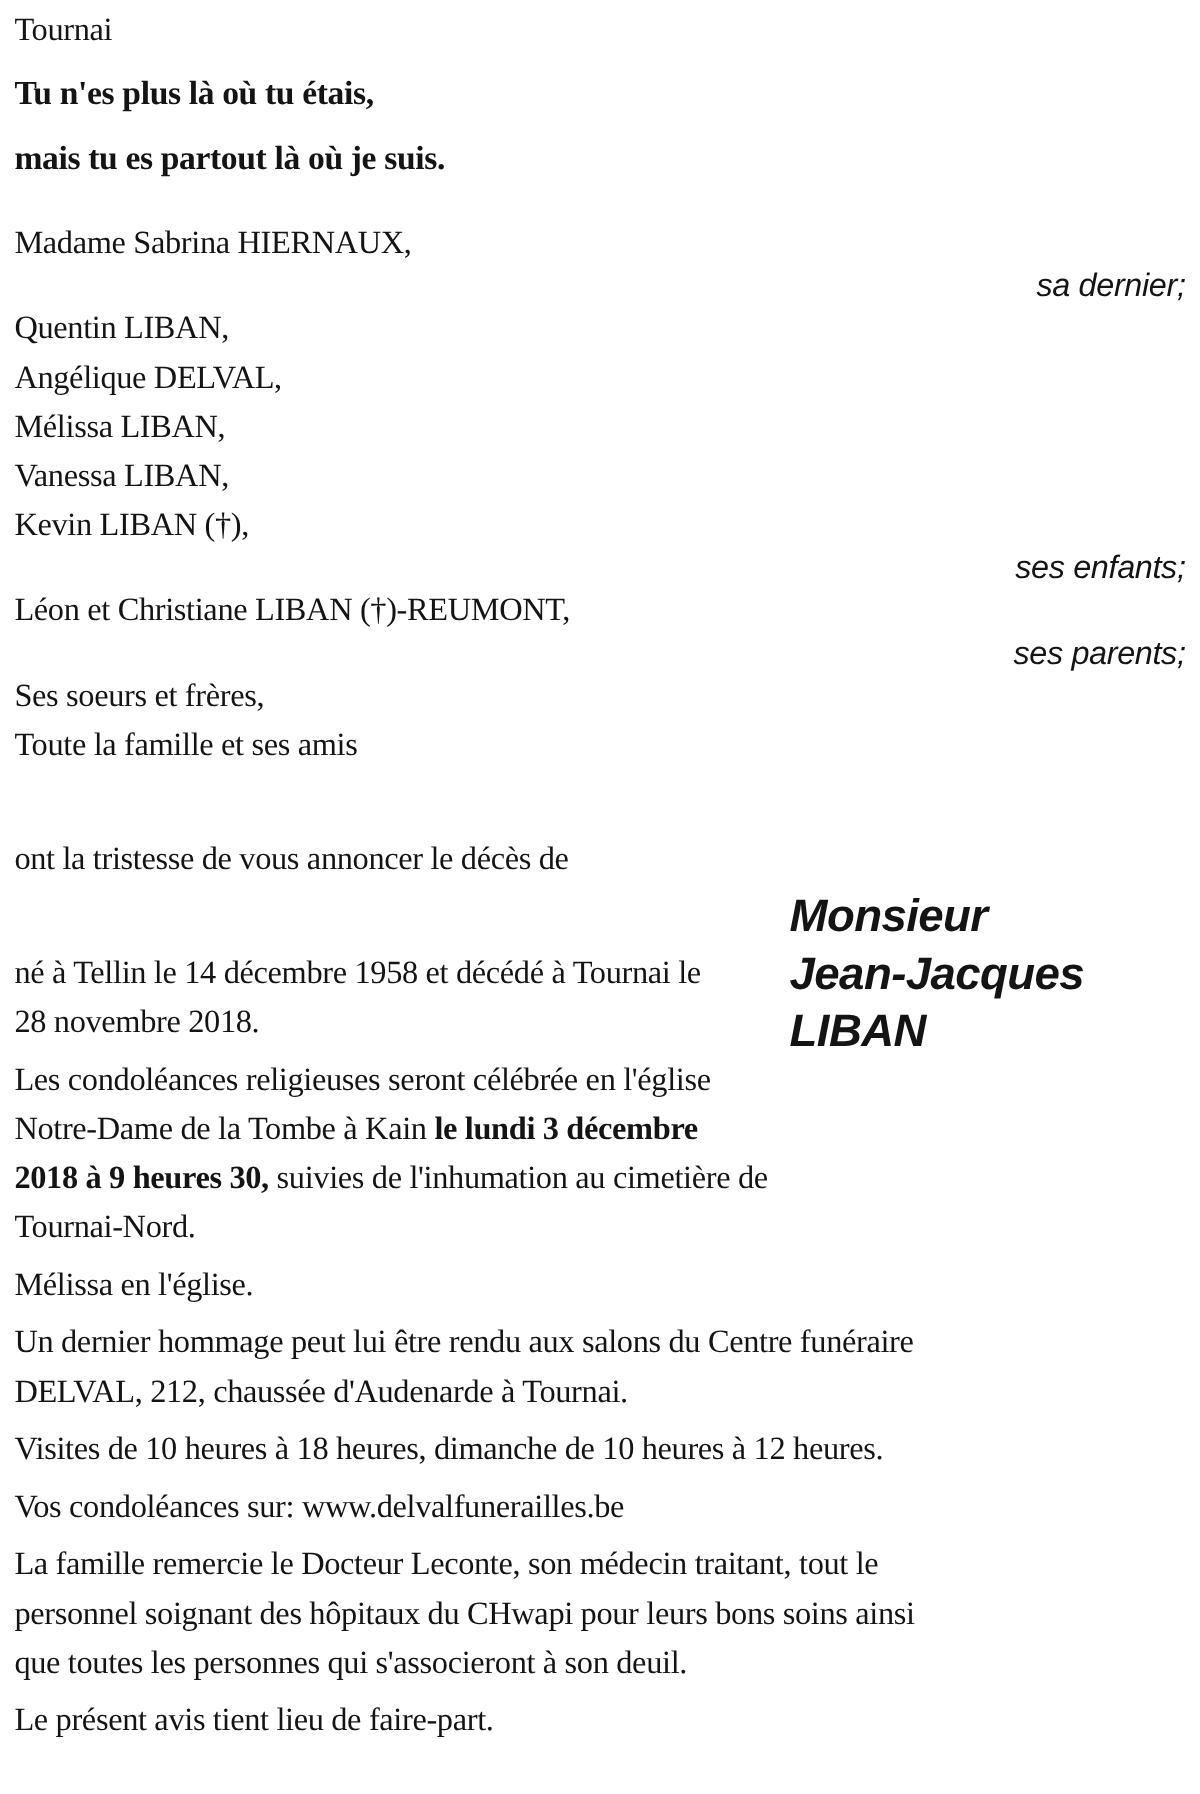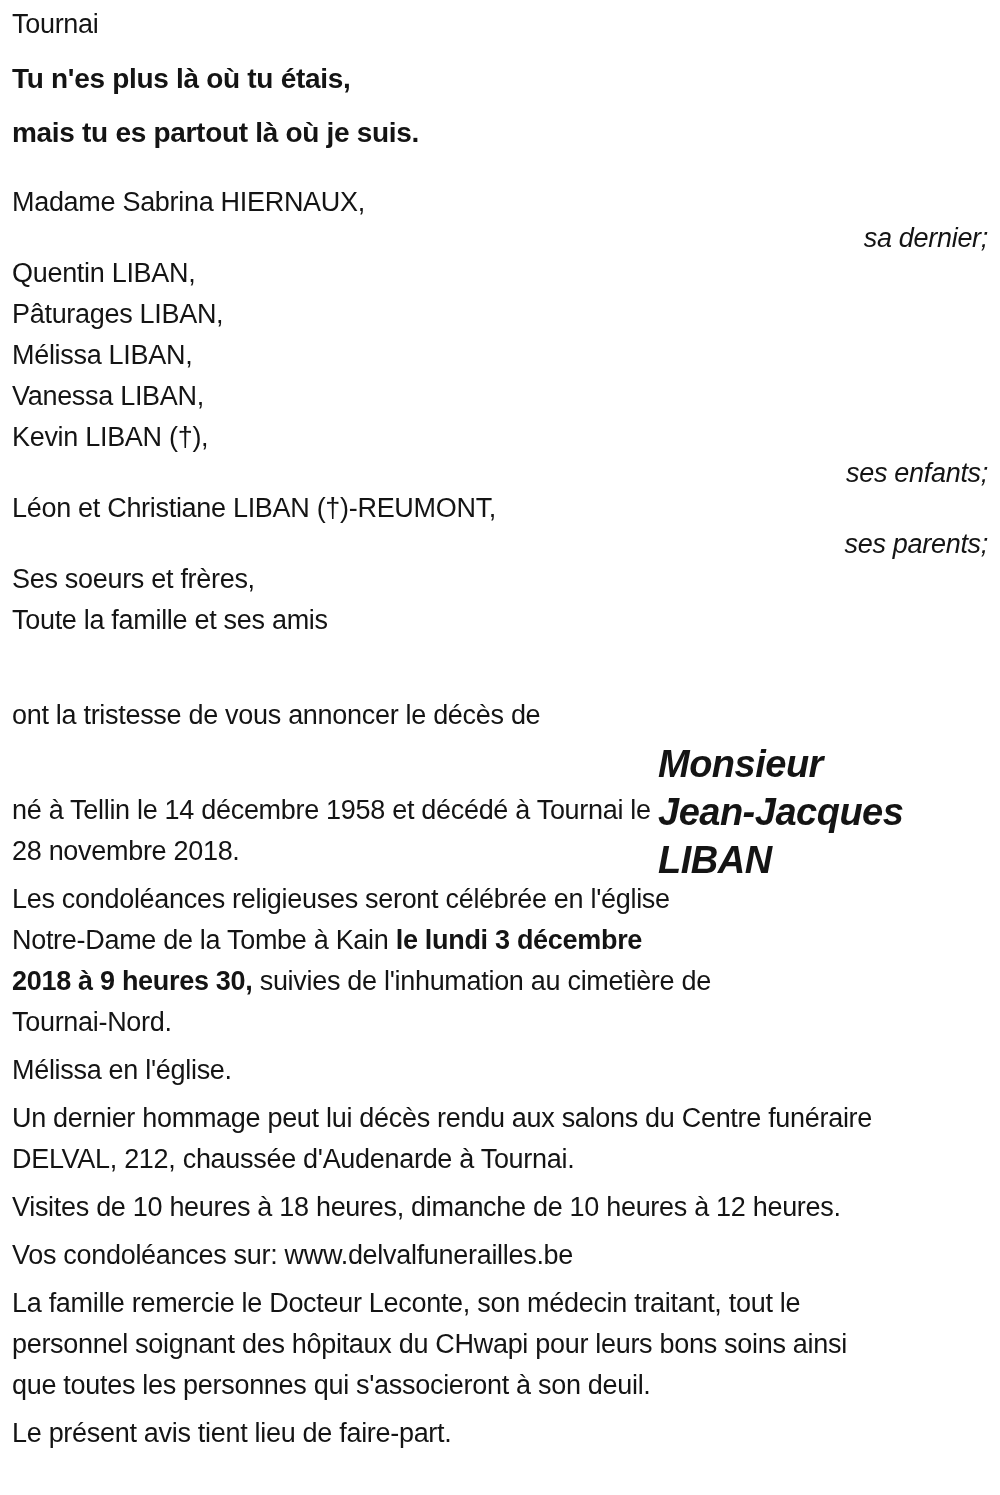--- a/index.html
+++ b/index.html
@@ -16,20 +16,21 @@
     background: #ffffff;
     color: #141414;
     font-family: "Liberation Sans", "DejaVu Sans", sans-serif;
     letter-spacing: -0.3px;
     overflow: hidden;
   }
   .line {
     font-size: 27px;
     line-height: 41px;
     white-space: nowrap;
+    font-family: Liberation Serif, serif;
   }
   .epitaph .line {
     font-weight: 700;
     font-size: 28px;
     line-height: 54px;
   }
   .relation {
     font-size: 27px;
     line-height: 30px;
     font-style: italic;
@@ -66,21 +67,21 @@
     <div class="line">mais tu es partout là où je suis.</div>
   </div>
 
   <div class="mt-m">
     <div class="line">Madame Sabrina HIERNAUX,</div>
     <div class="relation">sa dernier;</div>
   </div>
 
   <div>
     <div class="line">Quentin LIBAN,</div>
-    <div class="line">Pâturages LIBAN,</div>
+    <div class="line">Angélique DELVAL,</div>
     <div class="line">Mélissa LIBAN,</div>
     <div class="line">Vanessa LIBAN,</div>
     <div class="line">Kevin LIBAN (†),</div>
     <div class="relation">ses enfants;</div>
   </div>
 
   <div>
     <div class="line">Léon et Christiane LIBAN (†)-REUMONT,</div>
     <div class="relation">ses parents;</div>
   </div>
@@ -106,21 +107,21 @@
   <div class="mt-s">
     <div class="line">Les condoléances religieuses seront célébrée en l'église</div>
     <div class="line"><span>Notre-Dame de la Tombe à Kain </span><span class="bold">le lundi 3 décembre</span></div>
     <div class="line"><span class="bold">2018 à 9 heures 30,</span><span> suivies de l'inhumation au cimetière de</span></div>
     <div class="line">Tournai-Nord.</div>
   </div>
 
   <div class="line mt-s">Mélissa en l'église.</div>
 
   <div class="mt-s">
-    <div class="line">Un dernier hommage peut lui décès rendu aux salons du Centre funéraire</div>
+    <div class="line">Un dernier hommage peut lui être rendu aux salons du Centre funéraire</div>
     <div class="line">DELVAL, 212, chaussée d'Audenarde à Tournai.</div>
   </div>
 
   <div class="line mt-s">Visites de 10 heures à 18 heures, dimanche de 10 heures à 12 heures.</div>
 
   <div class="line mt-s"><span>Vos condoléances sur: </span><span>www.delvalfunerailles.be</span></div>
 
   <div class="mt-s">
     <div class="line">La famille remercie le Docteur Leconte, son médecin traitant, tout le</div>
     <div class="line">personnel soignant des hôpitaux du CHwapi pour leurs bons soins ainsi</div>

